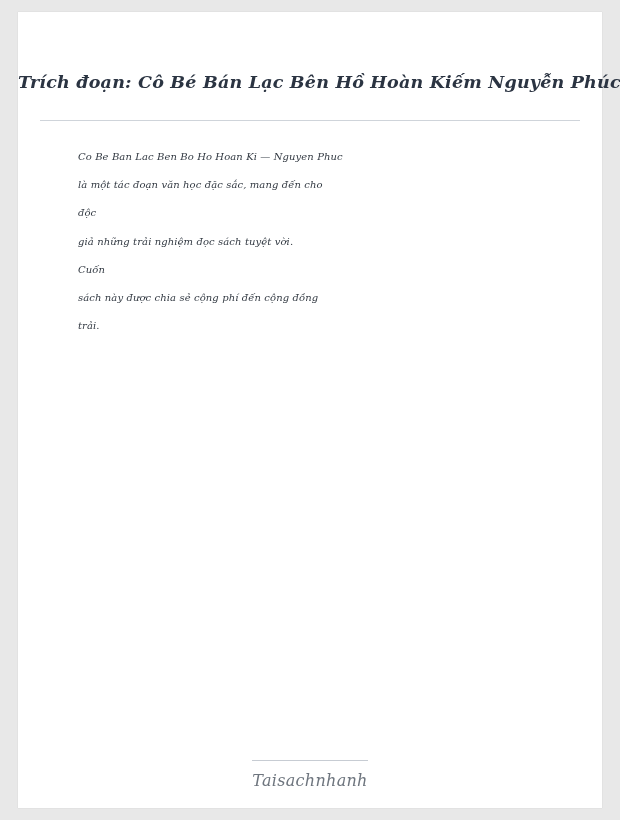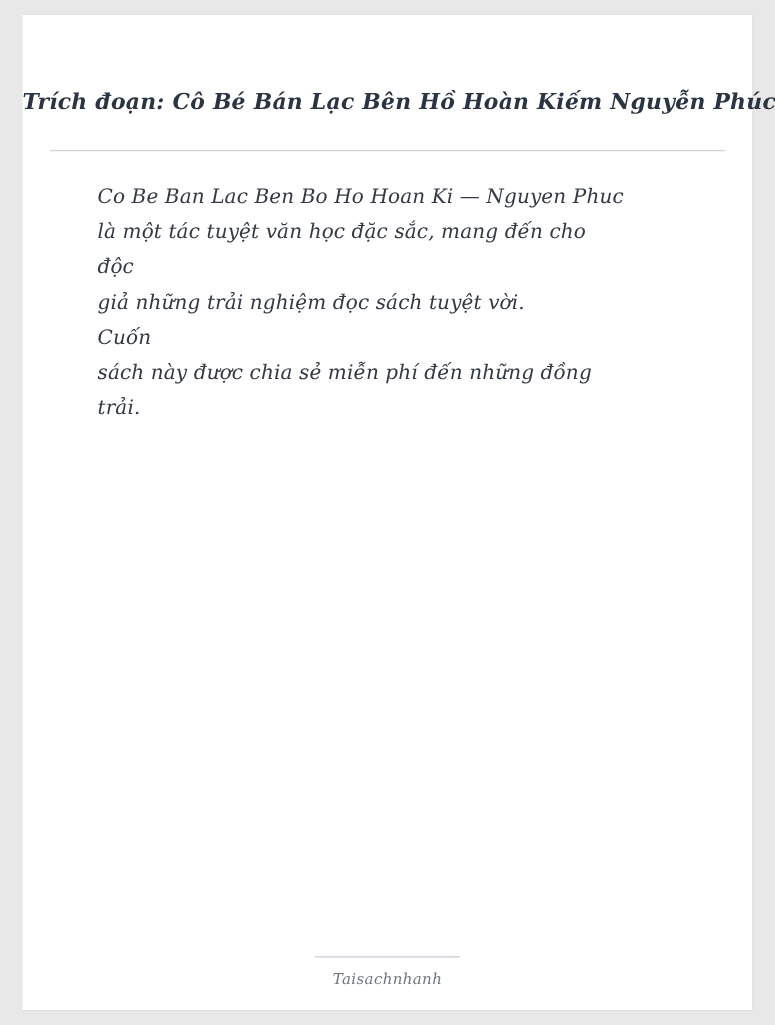--- a/index.html
+++ b/index.html
@@ -46,21 +46,21 @@
   }
   .body-block {
     position: absolute;
     left: 60px;
     top: 131px;
     width: 470px;
   }
   .body-line {
     font-family: "DejaVu Serif", serif;
     font-style: italic;
-    font-size: 16px;
+    font-size: 10px;
     color: #333a43;
     line-height: 28.2px;
     white-space: pre;
     letter-spacing: 0.1px;
   }
   .footer {
     position: absolute;
     left: 0;
     bottom: 18px;
     width: 584px;
@@ -68,40 +68,40 @@
   }
   .footer-rule {
     width: 116px;
     height: 1px;
     background: #c7ccd3;
     margin: 0 auto 10px auto;
   }
   .footer-text {
     font-family: "DejaVu Serif", serif;
     font-style: italic;
-    font-size: 12px;
+    font-size: 16px;
     color: #6e757e;
     letter-spacing: 0.3px;
   }
 </style>
 </head>
 <body>
 
 <div class="page">
 
   <div class="doc-title">Trích đoạn: Cô Bé Bán Lạc Bên Hồ Hoàn Kiếm Nguyễn Phúc Hưng</div>
   <div class="title-rule"></div>
 
   <div class="body-block">
     <div class="body-line">Co Be Ban Lac Ben Bo Ho Hoan Ki — Nguyen Phuc</div>
-    <div class="body-line">là một tác tuyệt văn học đặc sắc, mang đến cho</div>
+    <div class="body-line">là một tác đoạn văn học đặc sắc, mang đến cho</div>
     <div class="body-line">độc</div>
     <div class="body-line">giả những trải nghiệm đọc sách tuyệt vời.</div>
     <div class="body-line">Cuốn</div>
-    <div class="body-line">sách này được chia sẻ miễn phí đến những đồng</div>
+    <div class="body-line">sách này được chia sẻ cộng phí đến cộng đồng</div>
     <div class="body-line">trải.</div>
   </div>
 
   <div class="footer">
     <div class="footer-rule"></div>
     <div class="footer-text">Taisachnhanh</div>
   </div>
 
 </div>
 

